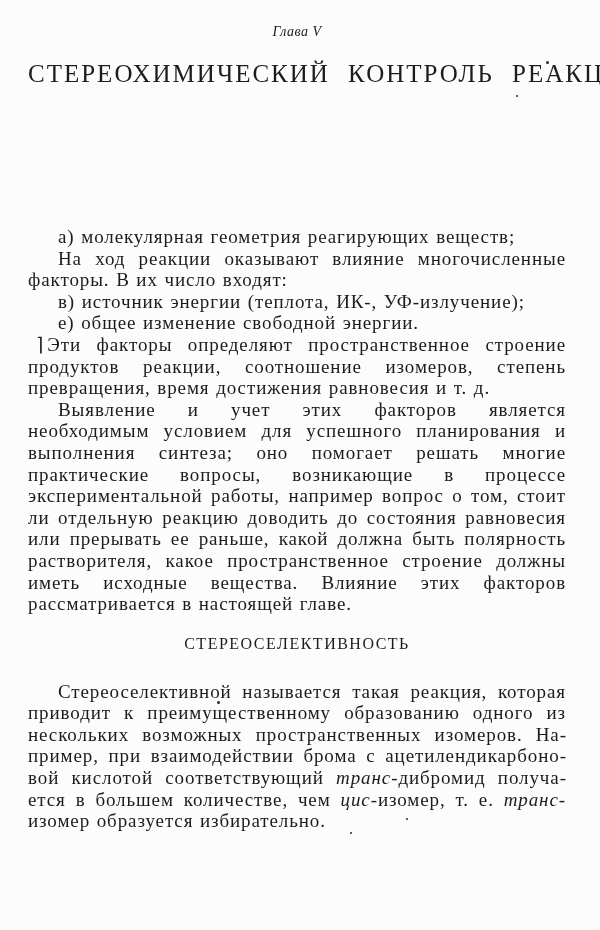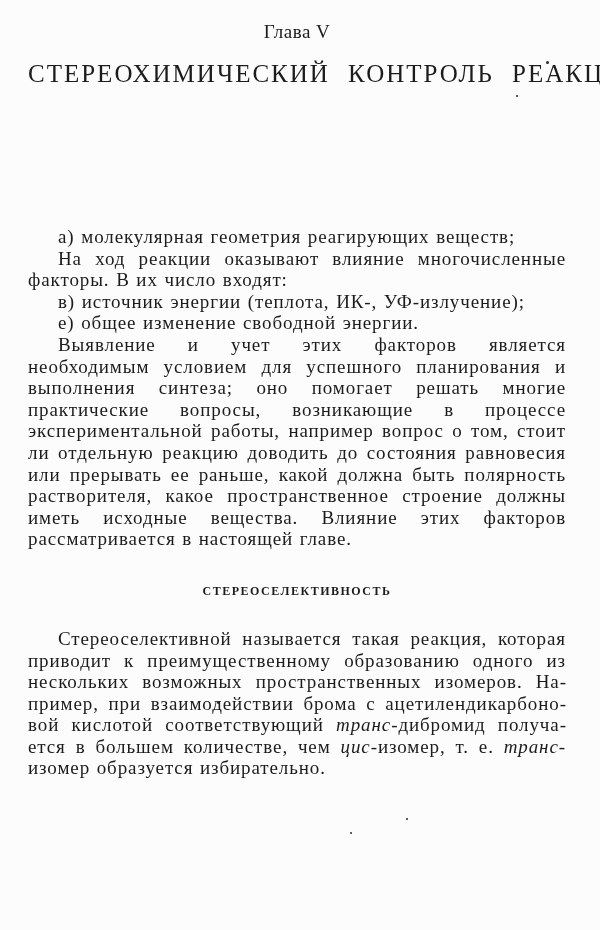--- a/index.html
+++ b/index.html
@@ -13,21 +13,22 @@
     margin:0 auto;
     background:var(--paper);
     color:var(--ink);
     overflow:hidden;
     font-family:"Liberation Serif","DejaVu Serif",serif;
     box-sizing:border-box;
     padding:20px 34px 0 28px;
   }
   .chapter-label{
     text-align:center;
-    font-size:19px;
+    font-style:italic;
+    font-size:14px;
     line-height:24px;
     letter-spacing:0.5px;
   }
   .page-title{
     text-align:center;
     font-weight:normal;
     font-size:25px;
     line-height:28px;
     letter-spacing:2px;
     word-spacing:10px;
@@ -49,26 +50,26 @@
   }
   p.marked-para{text-indent:8px;}
   .margin-mark{
     font-family:"DejaVu Sans",sans-serif;
     font-size:19px;
     display:inline;
     padding-right:3px;
   }
   .section-heading{
     text-align:center;
-    font-weight:bold;
-    font-size:12px;
+    font-weight:normal;
+    font-size:16px;
     line-height:20px;
     letter-spacing:1.5px;
     word-spacing:4px;
-    margin-top:31px;
+    margin-top:19px;
   }
   .section-block{margin-top:9px;}
   .it{font-style:italic;}
   .speck{
     position:absolute;
     background:#2a2a2a;
     border-radius:50%;
   }
   .speck.s1{left:546px;top:61px;width:3px;height:3px;}
   .speck.s2{left:516px;top:95px;width:2px;height:2px;}
@@ -83,20 +84,21 @@
 
   <div class="chapter-label">Глава V</div>
 
   <h1 class="page-title" style="margin:16px 0 0 0;">СТЕРЕОХИМИЧЕСКИЙ КОНТРОЛЬ РЕАКЦИЙ</h1>
 
   <div class="body-block">
     <p>а) молекулярная геометрия реагирующих веществ;</p>
     <p>На ход реакции оказывают влияние многочисленные факторы. В их число входят:</p>
     <p>в) источник энергии (теплота, ИК-, УФ-излучение);</p>
     <p>е) общее изменение свободной энергии.</p>
+    <p class="marked-para"><span class="margin-mark">⌉</span><span>Эти факторы определяют пространственное строение продуктов реакции, соотношение изомеров, степень превра­щения, время достижения равновесия и т. д.</span></p>
     <p>Выявление и учет этих факторов является необходимым условием для успешного планирования и выполнения синте­за; оно помогает решать многие практические вопросы, возникающие в процессе экспериментальной работы, на­пример вопрос о том, стоит ли отдельную реакцию дово­дить до состояния равновесия или прерывать ее раньше, какой должна быть полярность растворителя, какое прост­ранственное строение должны иметь исходные вещества. Влияние этих факторов рассматривается в настоящей главе.</p>
   </div>
 
   <h2 class="section-heading" style="margin-bottom:0;">СТЕРЕОСЕЛЕКТИВНОСТЬ</h2>
 
   <div class="body-block section-block" style="margin-top:27px;">
     <p><span>Стереоселективной называется такая реакция, которая приводит к преимущественному образованию одного из нескольких возможных пространственных изомеров. На­пример, при взаимодействии брома с ацетилендикарбоно­вой кислотой соответствующий </span><span class="it">транс-</span><span>дибромид получа­ется в большем количестве, чем </span><span class="it">цис-</span><span>изомер, т. е. </span><span class="it">транс-</span><span>изомер образуется избирательно.</span></p>
   </div>
 
   <div class="speck s1"></div>

